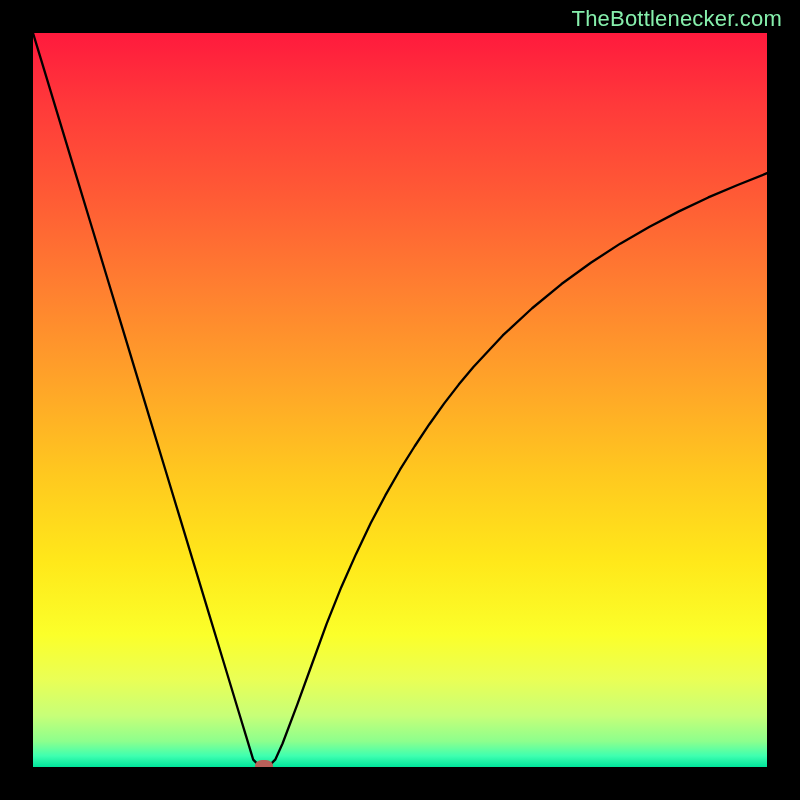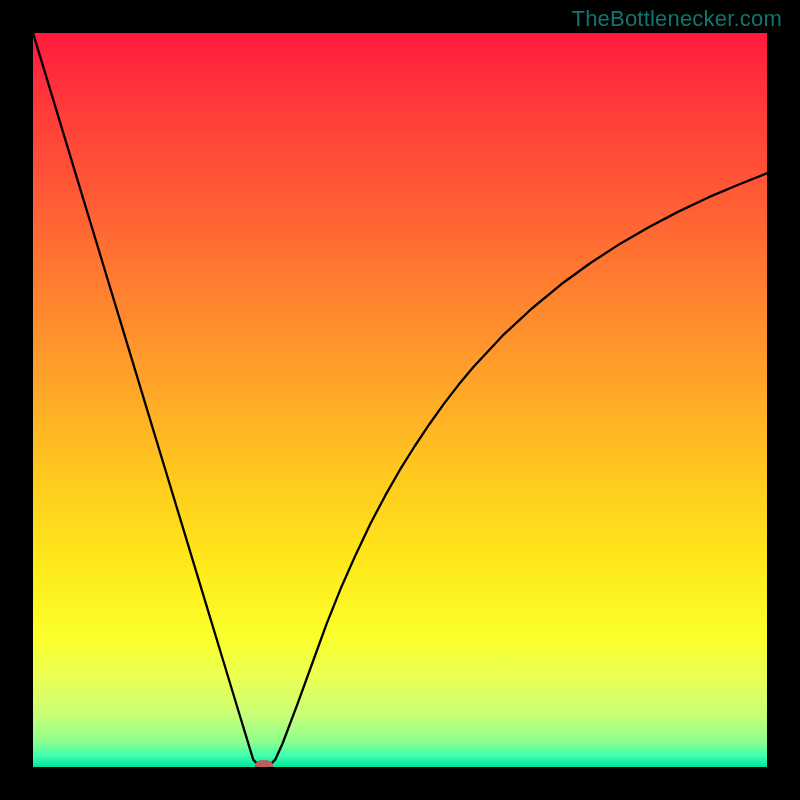--- a/index.html
+++ b/index.html
@@ -39,21 +39,21 @@
     left: 0;
     top: 0;
     width: 100%;
     height: 100%;
   }
   .watermark {
     position: absolute;
     top: 6px;
     right: 18px;
     font-size: 22px;
-    color: #0f766e;
+    color: #86efac;
     font-weight: 500;
     letter-spacing: 0.2px;
     user-select: none;
   }
   .marker {
     position: absolute;
     width: 18px;
     height: 14px;
     border-radius: 7px / 6px;
     background: #b9605a;

